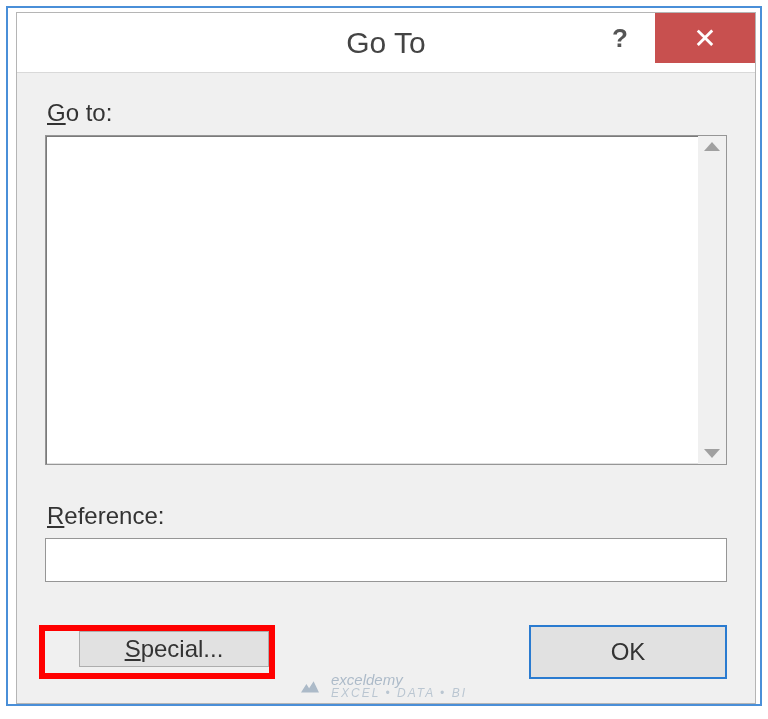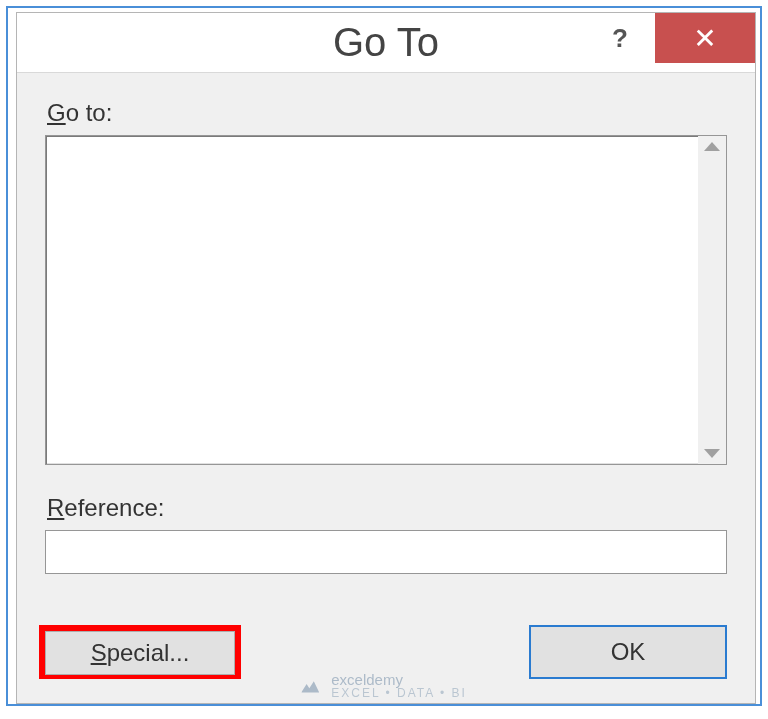--- a/index.html
+++ b/index.html
@@ -30,21 +30,21 @@
   .titlebar {
     height: 60px;
     background: #ffffff;
     display: flex;
     align-items: center;
     justify-content: center;
     position: relative;
     border-bottom: 1px solid #d9d9d9;
   }
   .title-text {
-    font-size: 40px;
+    font-size: 30px;
     color: #444444;
     font-weight: 400;
   }
   .help-btn {
     position: absolute;
     right: 110px; top: 0;
     width: 50px; height: 50px;
     display: flex;
     align-items: center;
     justify-content: center;
@@ -141,33 +141,35 @@
     border: 2px solid #2a7bd0;
     background: #e1e1e1;
   }
   .special-wrap {
     border: 6px solid #ff0000;
     padding: 0;
     margin-left: -6px;
   }
   .special-wrap .btn {
     width: 190px;
-    height: 44px;
+    height: 36px;
+    margin-left: 34px;
   }
   .watermark {
     position: absolute;
     left: 50%; bottom: 4px;
     transform: translateX(-50%);
     display: flex;
     align-items: center;
     gap: 12px;
     opacity: 0.45;
     font-size: 15px;
     color: #5b7a99;
     pointer-events: none;
+    font-style: italic;
   }
   .wm-icon {
     width: 18px; height: 14px;
     background: #5b7a99;
     clip-path: polygon(0 100%, 30% 40%, 45% 70%, 70% 20%, 100% 100%);
   }
   .wm-sub { font-size: 12px; letter-spacing: 2px; display:block; color:#7a94ad; margin-top:-2px;}
 </style>
 </head>
 <body>
@@ -191,21 +193,21 @@
         <span class="underline-first">G</span><span>o to:</span>
       </div>
 
       <div class="listbox">
         <div class="scrollbar">
           <div class="scroll-arrow scroll-up"></div>
           <div class="scroll-arrow scroll-down"></div>
         </div>
       </div>
 
-      <div class="label" style="margin-top:29px;">
+      <div class="label" style="margin-top:37px;">
         <span class="underline-first">R</span><span>eference:</span>
       </div>
 
       <input class="ref-input" type="text" value="" style="">
 
       <div class="btn-row">
         <div class="special-wrap">
           <div class="btn">
             <span><span class="underline-first">S</span><span>pecial...</span></span>
           </div>

